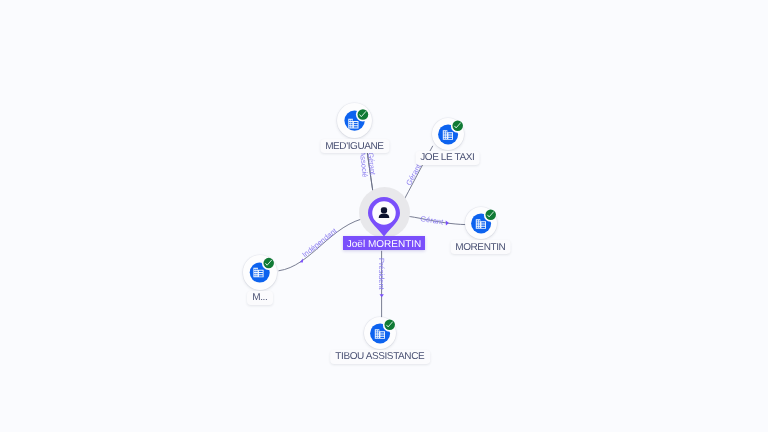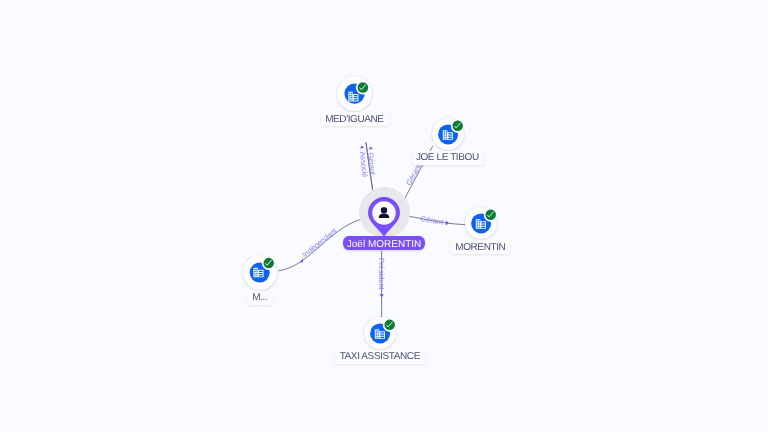--- a/index.html
+++ b/index.html
@@ -24,21 +24,21 @@
   .cnode.big .cicon{width:35.2px;height:35.2px;}
   .cnode.big .clabel{top:36.2px;}
   .cnode.mid{width:34.5px;height:34.5px;}
   .cnode.mid .disc{width:34.5px;height:34.5px;}
   .cnode.mid .cicon{width:34.5px;height:34.5px;}
   .cnode.mid .clabel{top:35.5px;}
   .clabel{position:absolute;background:#fbfbfd;border-radius:4px;
           box-shadow:0 1px 2.5px rgba(30,35,60,.10);
           display:flex;align-items:center;justify-content:center;
           color:#4a5173;white-space:nowrap;}
-  .plabel{position:absolute;background:#7a4ffb;border-radius:6px;
+  .plabel{position:absolute;background:#7a4ffb;border-radius:0;
           display:flex;align-items:center;justify-content:center;padding-top:2.6px;box-sizing:border-box;
           color:#ffffff;white-space:nowrap;
           box-shadow:0 1px 3px rgba(70,50,170,.22);}
   .elabel{position:absolute;color:#8b7df0;white-space:nowrap;font-size:7.5px;
           transform-origin:0 0;line-height:7.5px;}
   .pin{position:absolute;}
 </style>
 </head>
 <body>
 
@@ -62,21 +62,21 @@
     </g>
   </svg>
 
   <div class="elabel" style="left:373.67px;top:151.97px;transform:rotate(84deg);">Gérant</div>
   <div class="elabel" style="left:365.87px;top:150.87px;transform:rotate(84deg);">Associé</div>
   <div class="elabel" style="left:404.65px;top:183.09px;transform:rotate(-61deg);">Gérant</div>
   <div class="elabel" style="left:420.9px;top:215.4px;transform:rotate(9deg);">Gérant</div>
   <div class="elabel" style="left:301.36px;top:253.21px;transform:rotate(-38.6deg);">Indépendant</div>
   <div class="elabel" style="left:384.8px;top:257.7px;transform:rotate(90deg);">Président</div>
 
-  <div class="node cnode big" style="left:337px;top:76px;">
+  <div class="node cnode big" style="left:337px;top:103px;">
     <div class="disc"></div>
     <svg class="cicon" viewBox="0 0 35.2 35.2">
       <defs>
         <mask id="MID1">
           <rect x="0" y="0" width="35.2" height="35.2" fill="#fff"></rect>
           <circle cx="25.8" cy="11.6" r="6.9" fill="#000"></circle>
         </mask>
       </defs>
       <g mask="url(#MID1)">
         <circle cx="17.6" cy="17.6" r="10.2" fill="#0d63ef"></circle>
@@ -131,21 +131,21 @@
             <rect x="5.55" y="5.3" width="3.75" height="1.25" rx="0.25"></rect>
             <rect x="5.55" y="7.45" width="3.75" height="1.25" rx="0.25"></rect>
           </g>
         </g>
       </g>
       <g>
         <circle cx="25.7" cy="7.8" r="5.25" fill="#107a35"></circle>
         <path d="M22.7 8.2 L24.1 9.9 L28.5 4.9" fill="none" stroke="#d9f2e0" stroke-width="0.95" stroke-linecap="round" stroke-linejoin="round"></path>
       </g>
     </svg>
-    <div class="clabel">JOE LE TIBOU</div>
+    <div class="clabel">JOE LE TAXI</div>
   </div>
 
   <div class="node cnode" style="left:464.5px;top:207.3px;">
     <div class="disc"></div>
     <svg class="cicon" viewBox="0 0 32 32">
       <defs>
         <mask id="MID3">
           <rect x="0" y="0" width="32" height="32" fill="#fff"></rect>
           <circle cx="25.6" cy="8.0" r="6.7" fill="#000"></circle>
         </mask>
@@ -239,21 +239,21 @@
             <rect x="5.55" y="5.3" width="3.75" height="1.25" rx="0.25"></rect>
             <rect x="5.55" y="7.45" width="3.75" height="1.25" rx="0.25"></rect>
           </g>
         </g>
       </g>
       <g>
         <circle cx="25.7" cy="7.8" r="5.25" fill="#107a35"></circle>
         <path d="M22.7 8.2 L24.1 9.9 L28.5 4.9" fill="none" stroke="#d9f2e0" stroke-width="0.95" stroke-linecap="round" stroke-linejoin="round"></path>
       </g>
     </svg>
-    <div class="clabel">TAXI ASSISTANCE</div>
+    <div class="clabel">TIBOU ASSISTANCE</div>
   </div>
 
   <div class="node">
     <div class="halo" style="left:358.5px;top:186.5px;width:51px;height:51px;"></div>
     <svg class="pin" style="left:367.6px;top:196.5px;width:32px;height:39.5px;" viewBox="0 0 64 79">
       <path d="M32,0 C14.3,0 0,14.3 0,32 C0,47.5 14.5,57.5 32,79 C49.5,57.5 64,47.5 64,32 C64,14.3 49.7,0 32,0 Z" fill="#7a4ffb"></path>
       <circle cx="32" cy="32" r="23.5" fill="#fcfbfe"></circle>
       <rect x="25.9" y="20.3" width="12.2" height="12.2" rx="4.2" fill="#0d1330"></rect>
       <path d="M21.5,41.8 C21.5,35.6 26.2,33.2 32,33.2 C37.8,33.2 42.5,35.6 42.5,41.8 Z" fill="#0d1330"></path>
     </svg>

